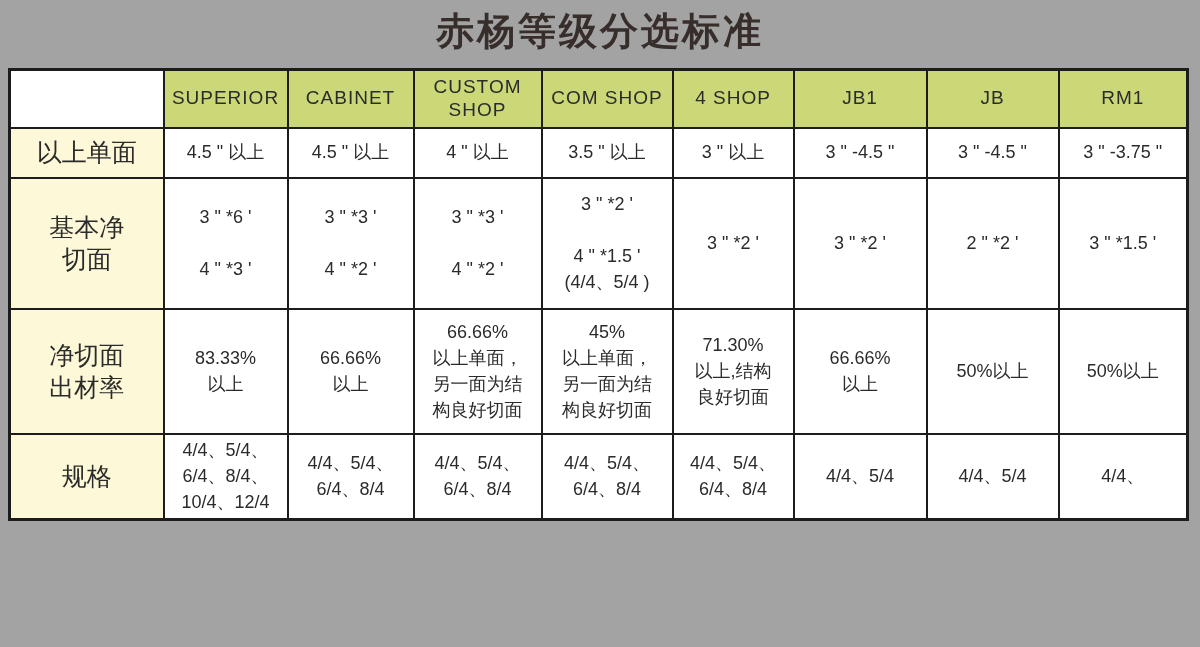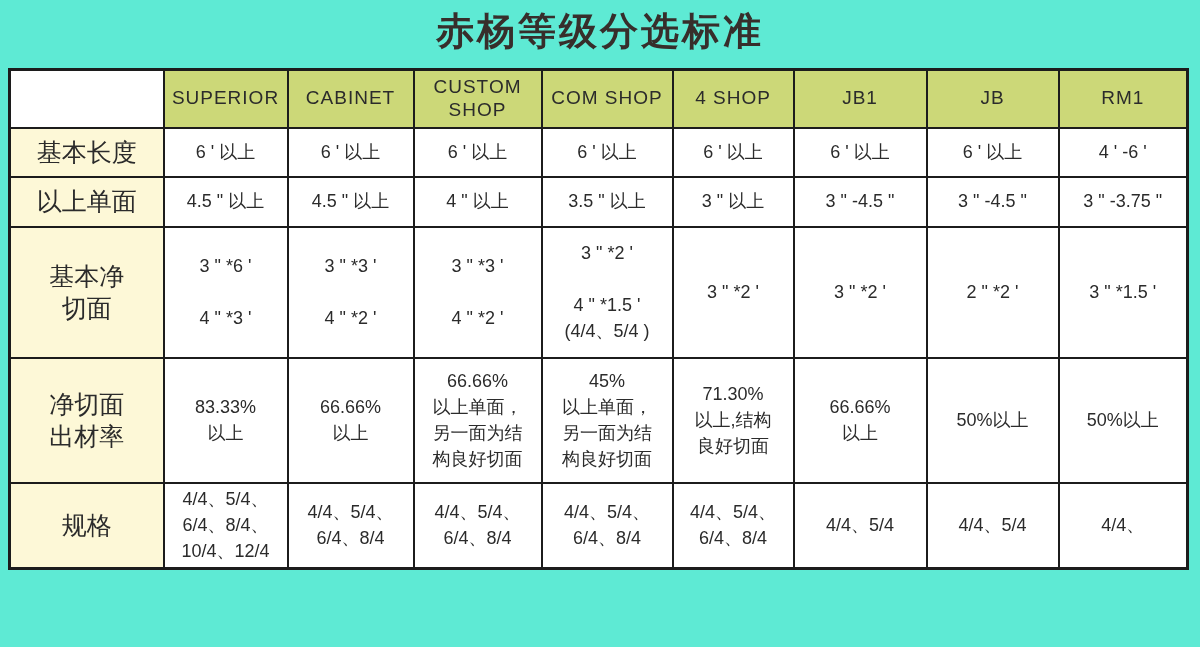--- a/index.html
+++ b/index.html
@@ -4,21 +4,21 @@
 <style>
   html, body {
     margin: 0;
     padding: 0;
     background: #ffffff;
   }
   .page {
     position: relative;
     width: 1200px;
     height: 647px;
-    background: #5eead4;
+    background: #a3a3a3;
     font-family: "Liberation Sans", "DejaVu Sans", sans-serif;
     color: #2e2e2e;
     overflow: hidden;
   }
   .page-title {
     position: absolute;
     top: 6px;
     left: 0;
     width: 100%;
     text-align: center;
@@ -103,31 +103,20 @@
         <th class="col-header">CUSTOM
 SHOP</th>
         <th class="col-header">COM SHOP</th>
         <th class="col-header">4 SHOP</th>
         <th class="col-header">JB1</th>
         <th class="col-header">JB</th>
         <th class="col-header">RM1</th>
       </tr>
     </thead>
     <tbody>
-      <tr class="r-length">
-        <th class="row-label">基本长度</th>
-        <td class="data-cell">6 ' 以上</td>
-        <td class="data-cell">6 ' 以上</td>
-        <td class="data-cell">6 ' 以上</td>
-        <td class="data-cell">6 ' 以上</td>
-        <td class="data-cell">6 ' 以上</td>
-        <td class="data-cell">6 ' 以上</td>
-        <td class="data-cell">6 ' 以上</td>
-        <td class="data-cell">4 ' -6 '</td>
-      </tr>
       <tr class="r-width">
         <th class="row-label">以上单面</th>
         <td class="data-cell">4.5 " 以上</td>
         <td class="data-cell">4.5 " 以上</td>
         <td class="data-cell">4 " 以上</td>
         <td class="data-cell">3.5 " 以上</td>
         <td class="data-cell">3 " 以上</td>
         <td class="data-cell">3 " -4.5 "</td>
         <td class="data-cell">3 " -4.5 "</td>
         <td class="data-cell">3 " -3.75 "</td>

